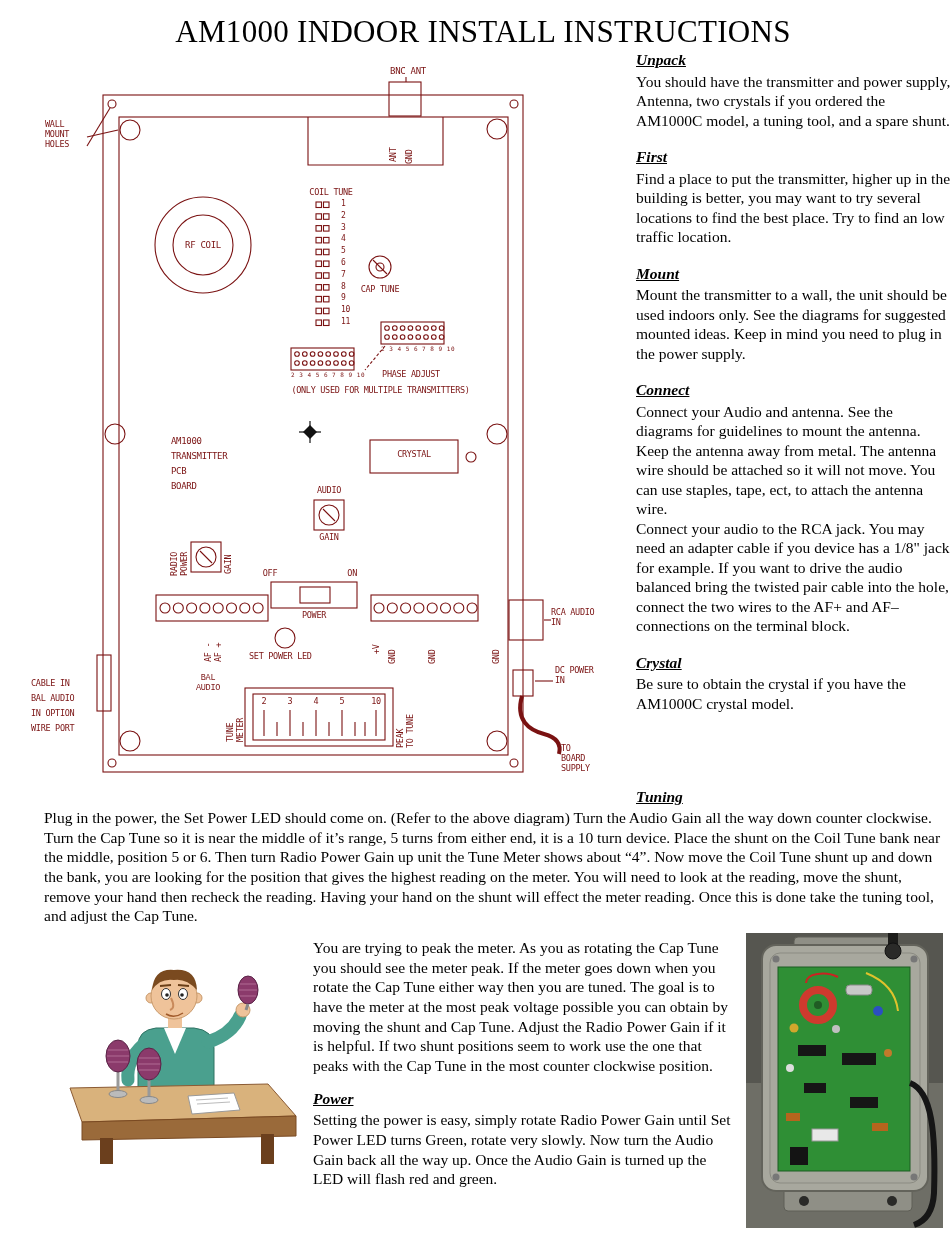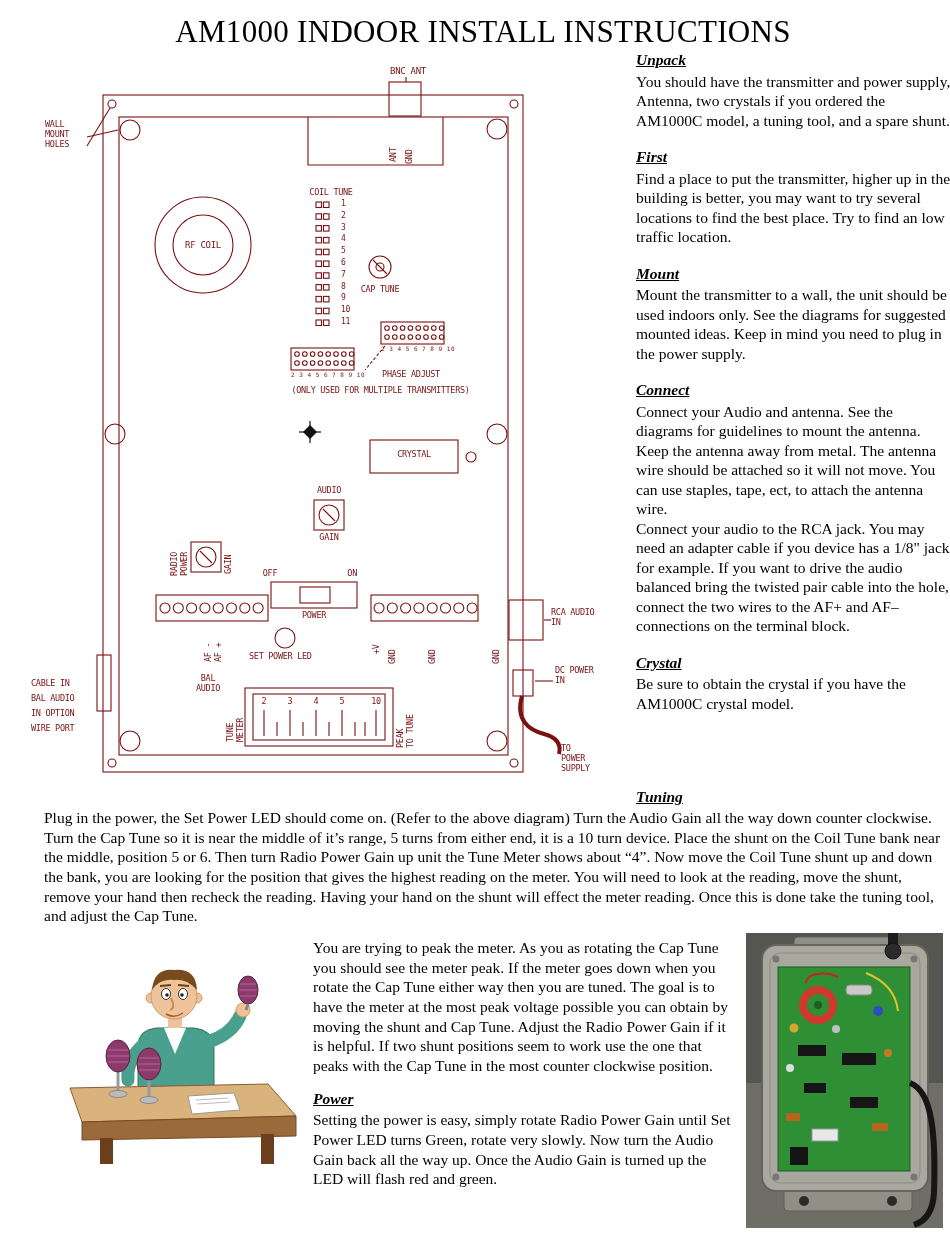--- a/index.html
+++ b/index.html
@@ -188,33 +188,37 @@
 8
 9
 10
 11</div>
     <div class="dlabel ctr" style="left:150px;top:180px;width:60px;font-size:9px;">RF COIL</div>
     <div class="dlabel ctr" style="left:327px;top:225px;width:60px;">CAP TUNE</div>
     <div class="dlabel tiny" style="left:358px;top:286px;">2 3 4 5 6 7 8 9 10</div>
     <div class="dlabel tiny" style="left:268px;top:312px;">2 3 4 5 6 7 8 9 10</div>
     <div class="dlabel ctr" style="left:338px;top:310px;width:100px;">PHASE ADJUST</div>
     <div class="dlabel ctr" style="left:250px;top:326px;width:215px;">(ONLY USED FOR MULTIPLE TRANSMITTERS)</div>
+    <div class="dlabel pcbtxt" style="left:148px;top:374px;width:96px;">AM1000
+TRANSMITTER
+PCB
+BOARD</div>
     <div class="dlabel ctr" style="left:347px;top:390px;width:88px;">CRYSTAL</div>
     <div class="dlabel ctr" style="left:281px;top:426px;width:50px;">AUDIO</div>
     <div class="dlabel ctr" style="left:288px;top:473px;width:36px;">GAIN</div>
     <div class="dlabel rot" style="left:147px;top:516px;">RADIO
 POWER</div>
     <div class="dlabel rot" style="left:201px;top:514px;">GAIN</div>
     <div class="dlabel ctr" style="left:230px;top:509px;width:34px;">OFF</div>
     <div class="dlabel ctr" style="left:304px;top:509px;width:30px;text-align:right;">ON</div>
     <div class="dlabel ctr" style="left:258px;top:551px;width:66px;">POWER</div>
     <div class="dlabel rot" style="left:181px;top:602px;">AF -
 AF +</div>
     <div class="dlabel" style="left:226px;top:592px;width:120px;">SET POWER LED</div>
-    <div class="dlabel ctr" style="left:162px;top:614px;width:46px;">BAL
+    <div class="dlabel ctr" style="left:162px;top:614px;width:46px;font-family:Liberation Mono, monospace;">BAL
 AUDIO</div>
     <div class="dlabel" style="left:528px;top:548px;width:70px;">RCA AUDIO
 IN</div>
     <div class="dlabel rot" style="left:349px;top:594px;">+V</div>
     <div class="dlabel rot" style="left:365px;top:604px;">GND</div>
     <div class="dlabel rot" style="left:405px;top:604px;">GND</div>
     <div class="dlabel rot" style="left:469px;top:604px;">GND</div>
     <div class="dlabel" style="left:532px;top:606px;width:70px;">DC POWER
 IN</div>
     <div class="dlabel port4" style="left:8px;top:616px;width:70px;">CABLE IN
@@ -224,21 +228,21 @@
     <div class="dlabel rot" style="left:203px;top:682px;">TUNE
 METER</div>
     <div class="dlabel ctr" style="left:235px;top:637px;width:12px;">2</div>
     <div class="dlabel ctr" style="left:261px;top:637px;width:12px;">3</div>
     <div class="dlabel ctr" style="left:287px;top:637px;width:12px;">4</div>
     <div class="dlabel ctr" style="left:313px;top:637px;width:12px;">5</div>
     <div class="dlabel ctr" style="left:344px;top:637px;width:18px;">10</div>
     <div class="dlabel rot" style="left:373px;top:688px;">PEAK
 TO TUNE</div>
     <div class="dlabel" style="left:538px;top:684px;width:60px;">TO
-POWER
+BOARD
 SUPPLY</div>
   </div>
 
   <div class="col-right">
     <div class="sec">
       <div class="sec-h">Unpack</div>
       <div class="sec-b">You should have the transmitter and power supply, Antenna, two crystals if you ordered the AM1000C model, a tuning tool, and a spare shunt.</div>
     </div>
     <div class="sec">
       <div class="sec-h">First</div>

